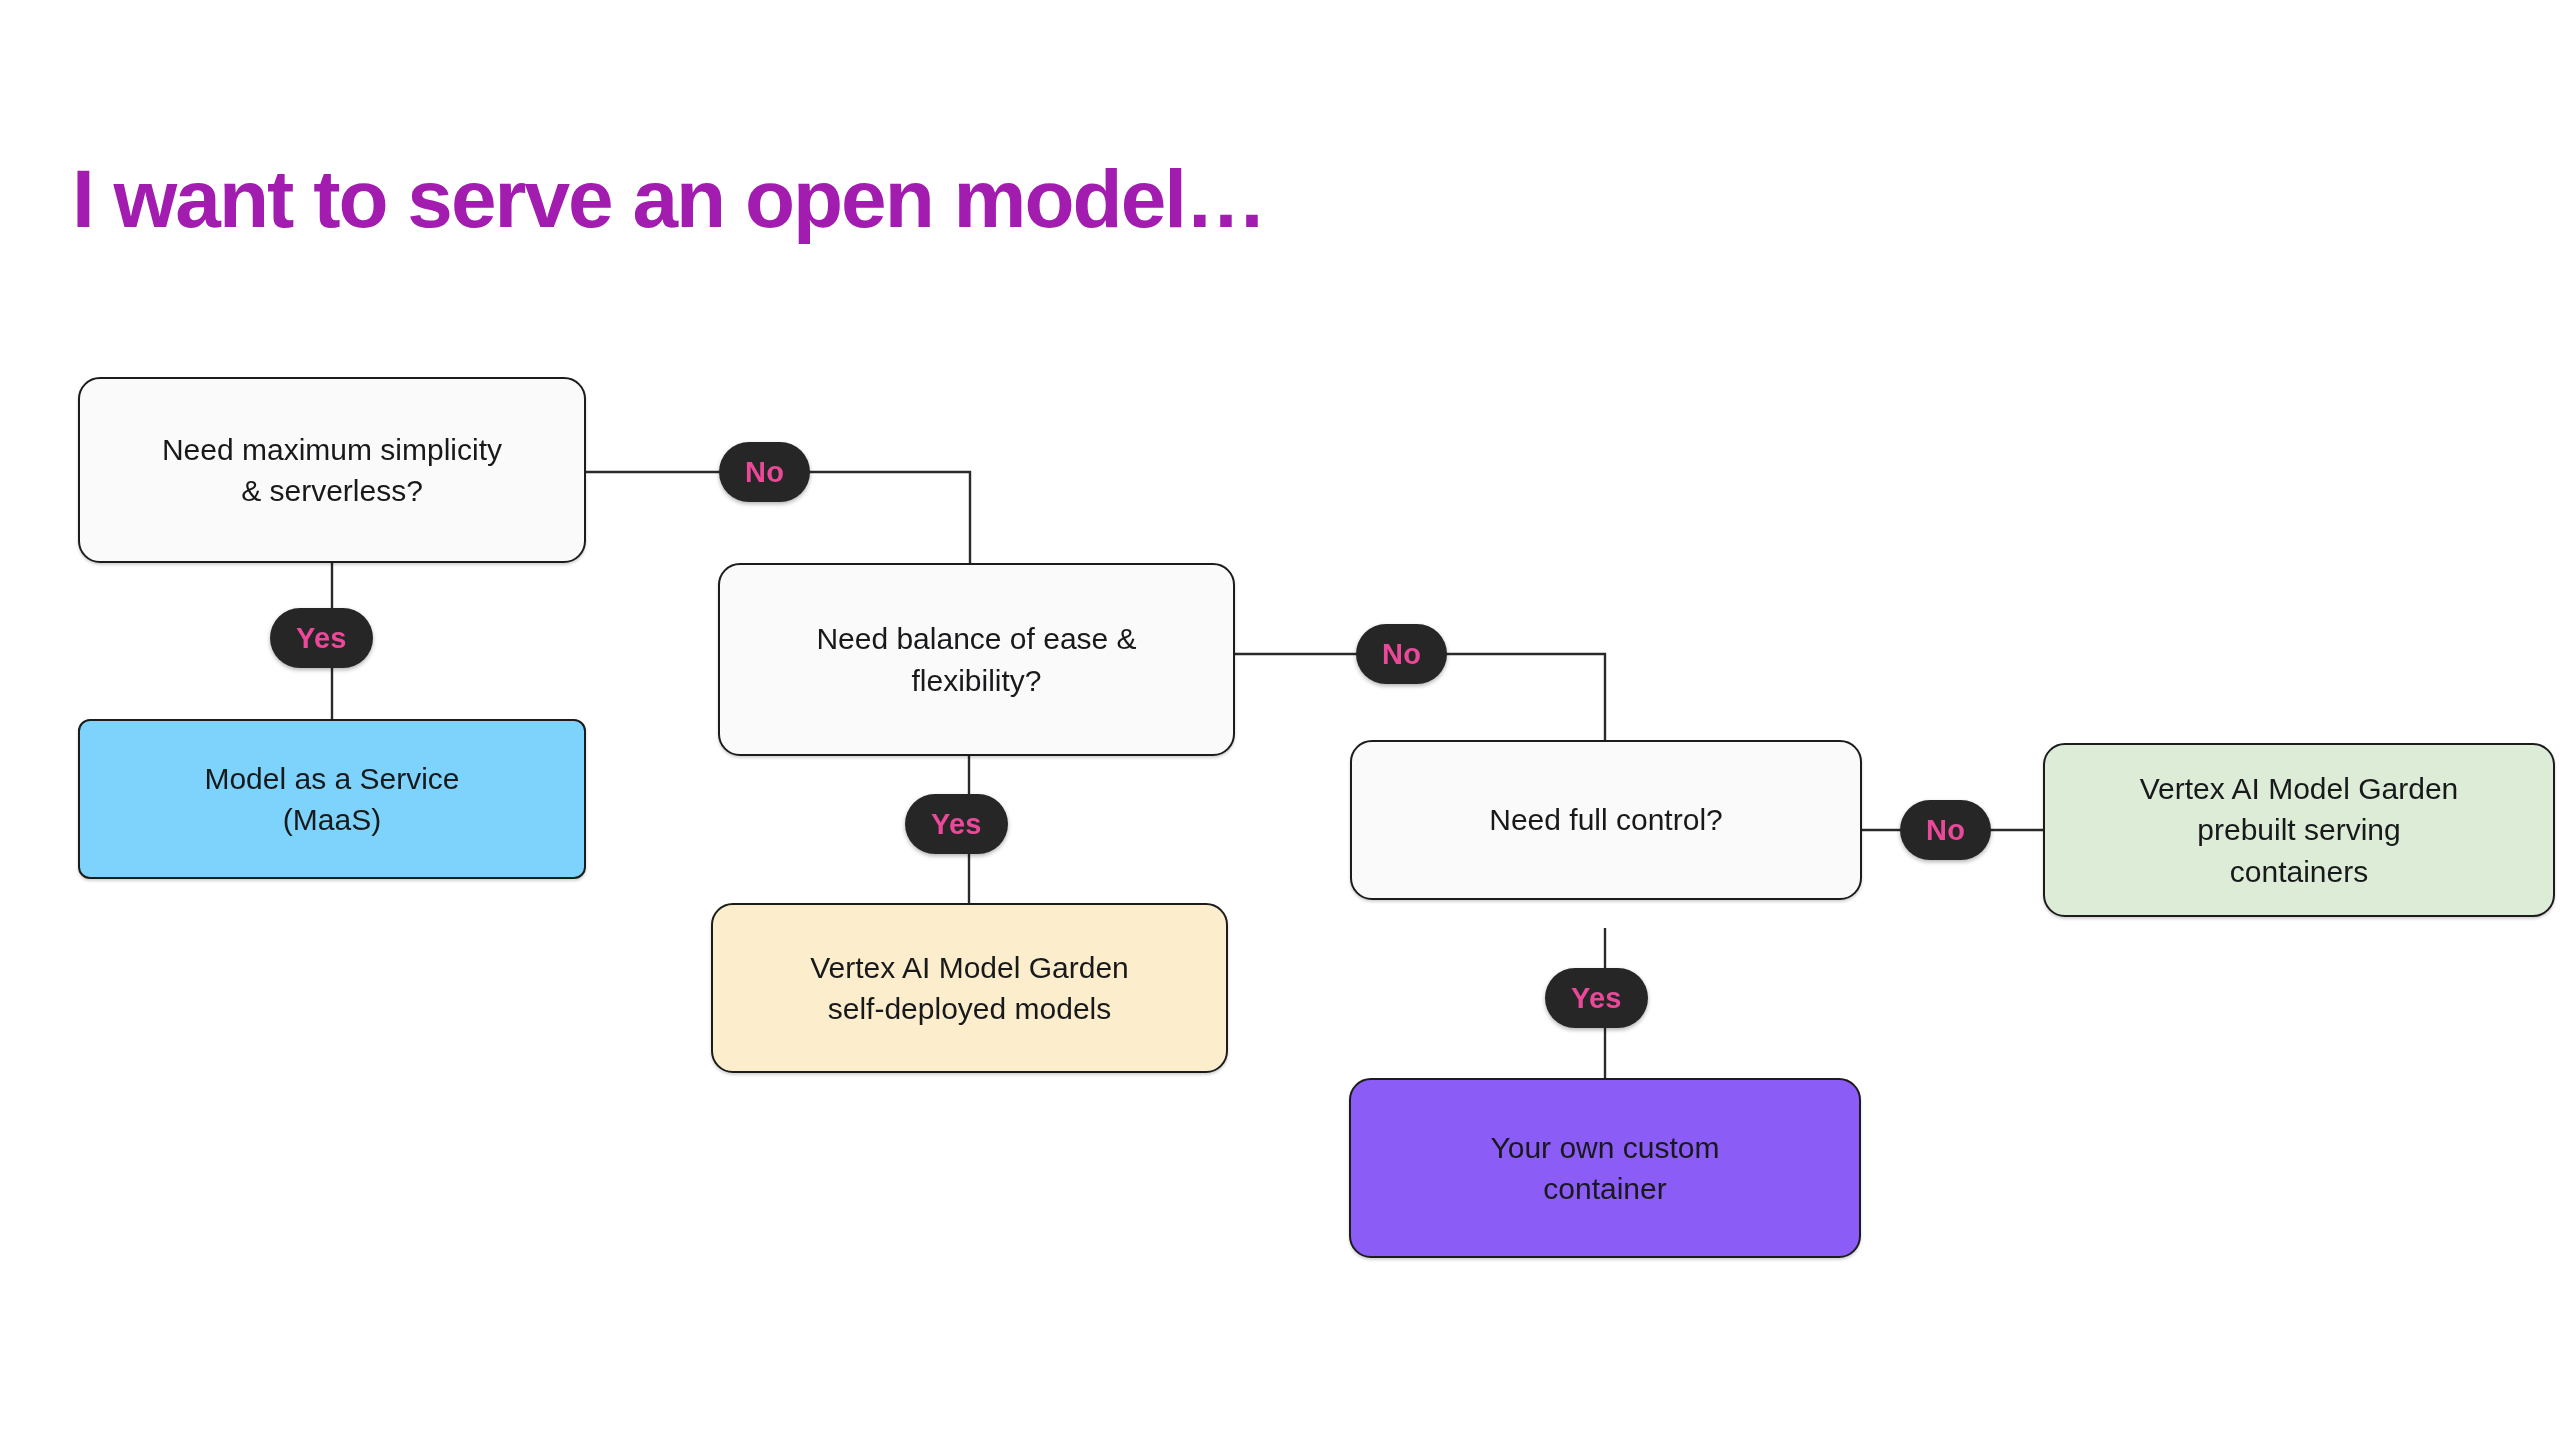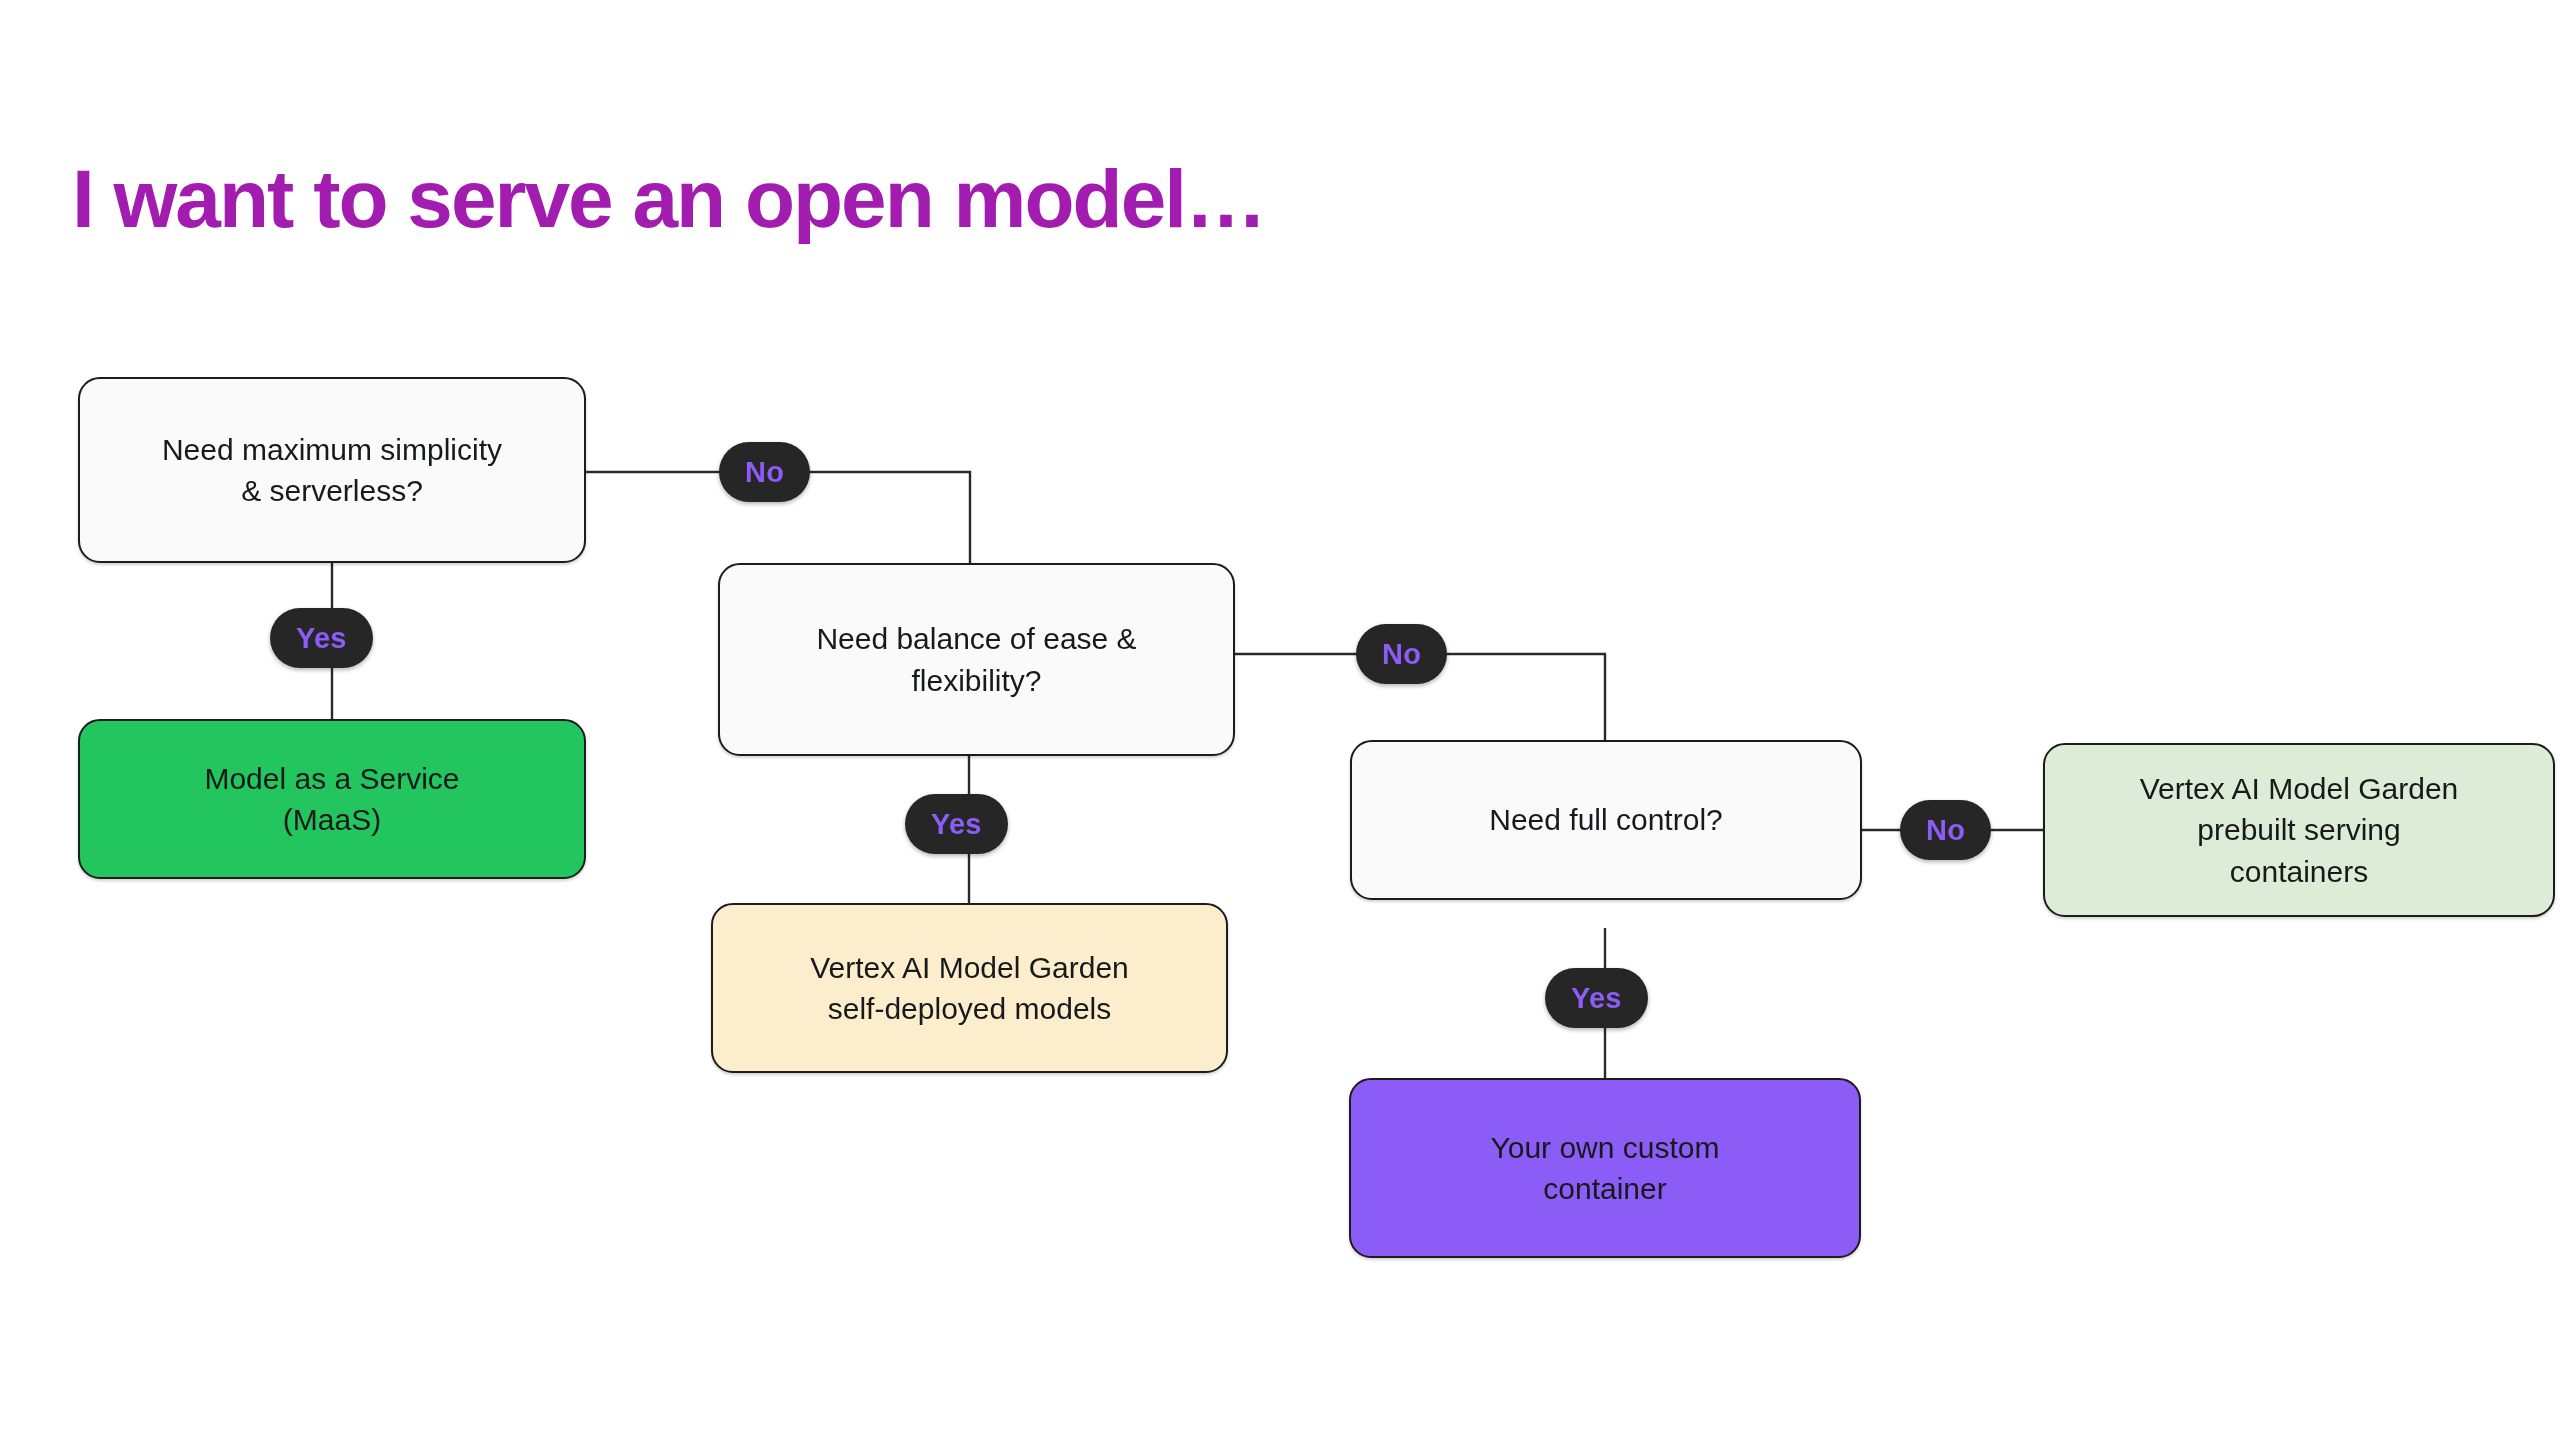--- a/index.html
+++ b/index.html
@@ -56,42 +56,42 @@
     text-align: center;
     color: #18191b;
     font-size: 30px;
     line-height: 1.38;
     padding: 6px 18px;
     box-shadow: 0 2px 3px rgba(0,0,0,0.18);
   }
   .node .node-label { display: block; white-space: pre-line; }
 
   .decision { background: #fafafa; text-align: center; }
-  .leaf-blue   { background: #22c55e; }
+  .leaf-blue   { background: #7dd3fc; border-radius: 12px; }
   .leaf-yellow { background: #fceecd; }
   .leaf-green  { background: #dcecd6; }
   .leaf-pink   { background: #8b5cf6; }
 
   
   #node-q1 { left: 78px;  top: 377px;  width: 508px; height: 186px; }
   #node-maas { left: 78px; top: 719px; width: 508px; height: 160px; }
 
   #node-q2 { left: 718px; top: 563px;  width: 517px; height: 193px; }
   #node-mg-self { left: 711px; top: 903px; width: 517px; height: 170px; }
 
   #node-q3 { left: 1350px; top: 740px; width: 512px; height: 160px; }
   #node-custom { left: 1349px; top: 1078px; width: 512px; height: 180px; }
 
   #node-mg-prebuilt { left: 2043px; top: 743px; width: 512px; height: 174px; }
 
   
   .pill {
     position: absolute;
     background: #262626;
-    color: #8b5cf6;
+    color: #ec4899;
     font-size: 29px;
     font-weight: 700;
     letter-spacing: 0.2px;
     border-radius: 999px;
     display: flex;
     align-items: center;
     justify-content: center;
     box-shadow: 0 2px 4px rgba(0,0,0,0.3);
     height: 60px;
     padding: 0 26px;

